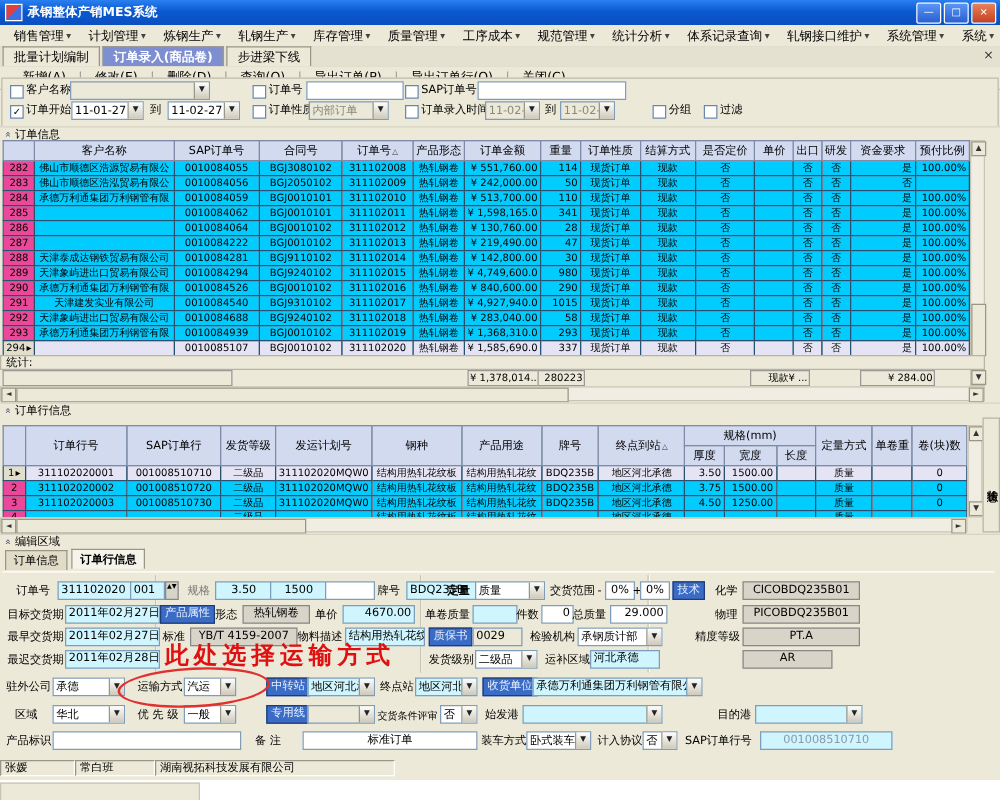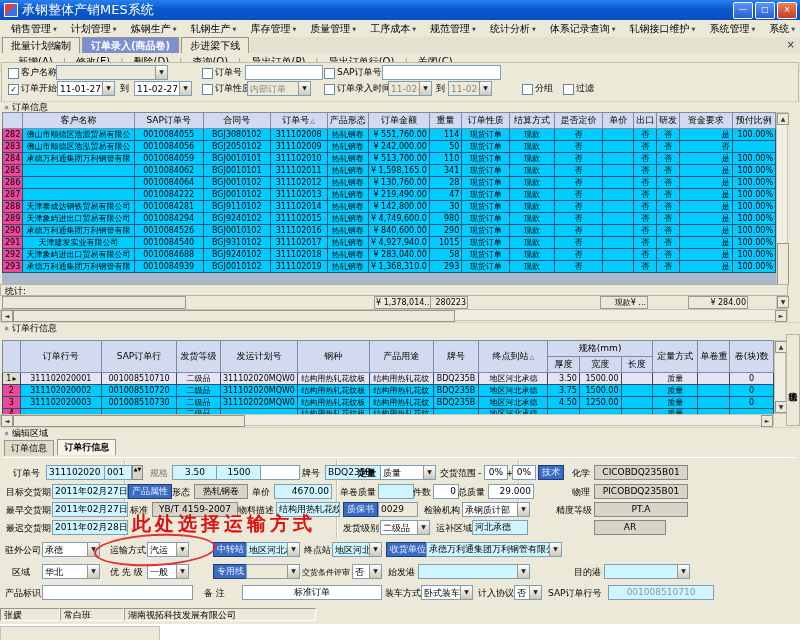--- a/index.html
+++ b/index.html
@@ -1,21 +1,21 @@
 <!DOCTYPE html>
 <html><head>
 <meta charset="utf-8">
 <style>
 html,body{margin:0;padding:0}
 body{width:800px;height:640px;position:relative;background:#ECE9D8;font-family:"DejaVu Sans",sans-serif;font-size:10px;overflow:hidden}
 .abs{position:absolute}
 
 .titlebar{position:absolute;left:0;top:0;width:800px;height:20px;background:linear-gradient(180deg,#2A80F0 0%,#0A59D0 45%,#0A4FC0 100%);display:flex;align-items:center;color:#fff}
 .appicon{width:12px;height:12px;margin:0 4px 0 4px;background:linear-gradient(135deg,#E04040 0 50%,#4070E0 50% 100%);border:1px solid #fff}
-.apptitle{font-size:13px;font-weight:normal;white-space:nowrap}
+.apptitle{font-size:10px;font-weight:bold;white-space:nowrap}
 .winbtns{position:absolute;right:3px;top:2px;display:flex;gap:2px}
 .wbtn{width:18px;height:15px;background:linear-gradient(#5A95F5,#2A60D0);border:1px solid #fff;border-radius:2px;color:#fff;font-size:8px;line-height:14px;text-align:center}
 .wbtn.close{background:linear-gradient(#E8825A,#C44020)}
 
 .menubar{position:absolute;left:0;top:20px;width:800px;height:17px;background:#ECE9D8;border-bottom:1px solid #D4D0C0;display:flex;align-items:center;padding-left:4px}
 .menuitem{font-size:10px;padding:0 7px;white-space:nowrap;color:#000}
 .mArw{font-size:5px;color:#444;margin-left:2px;vertical-align:middle}
 
 .tabbar{position:absolute;left:0;top:37px;width:800px;height:16px;background:#E4E1D0;border-bottom:1px solid #B8B4A4;display:flex;align-items:flex-end}
 .tab{font-size:10px;padding:1px 8px;border:1px solid #9A9686;border-bottom:none;background:#ECE9D8;margin-left:2px;white-space:nowrap;height:13px}
@@ -428,20 +428,38 @@
           <td class="r">293</td>
           <td>现货订单</td>
           <td>现款</td>
           <td>否</td>
           <td class="r"></td>
           <td>否</td>
           <td>否</td>
           <td class="r">是</td>
           <td class="r">100.00%</td>
         </tr>
+        <tr class="sel">
+          <td>294<span class="mark">▸</span></td>
+          <td></td>
+          <td>0010085107</td>
+          <td>BGJ0010102</td>
+          <td>311102020</td>
+          <td>热轧钢卷</td>
+          <td class="r">¥ 1,585,690.0</td>
+          <td class="r">337</td>
+          <td>现货订单</td>
+          <td>现款</td>
+          <td>否</td>
+          <td class="r"></td>
+          <td>否</td>
+          <td>否</td>
+          <td class="r">是</td>
+          <td class="r">100.00%</td>
+        </tr>
       </tbody>
     </table>
   </div>
 
 <div class="sb" style="left:776px;top:112px;width:12px;height:197px">
   <span class="sbtn" style="left:0;top:0;width:10px;height:10px;line-height:10px">▲</span>
   <span class="sthumb" style="left:0;top:130px;width:10px;height:40px"></span>
   <span class="sbtn" style="left:0;bottom:0;width:10px;height:10px;line-height:10px">▼</span>
 </div>
 

